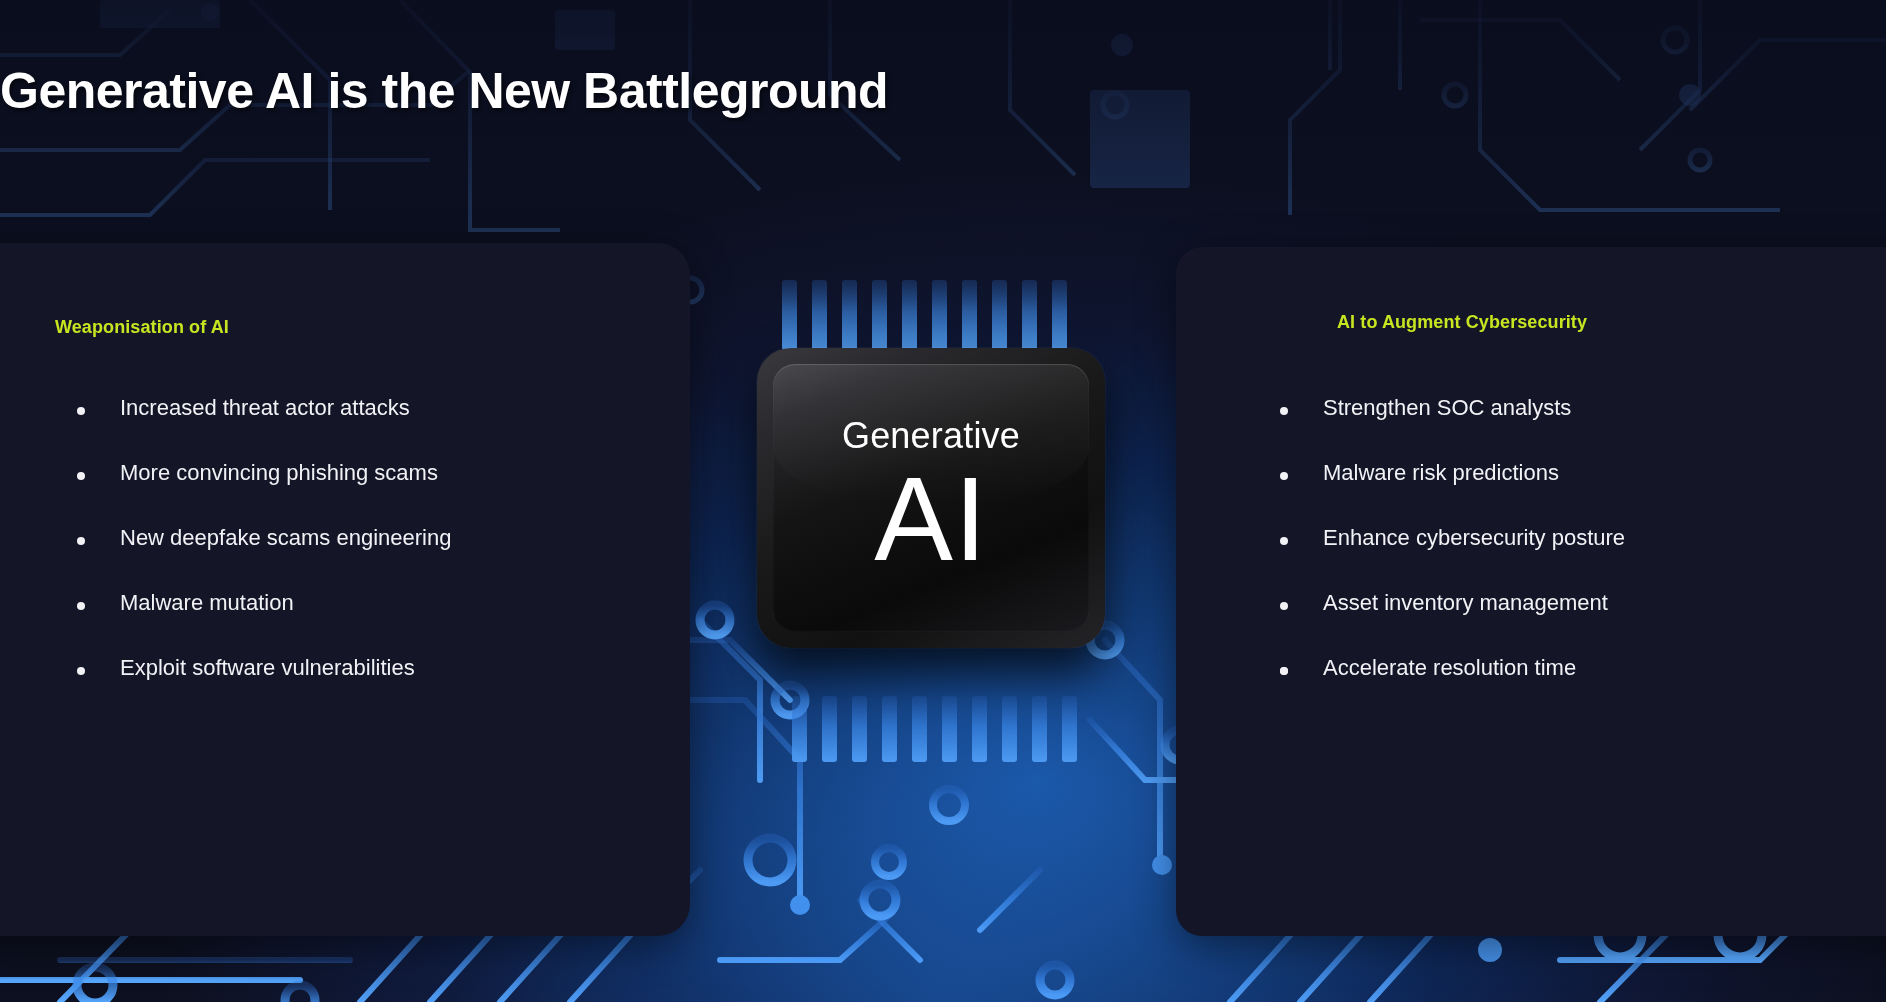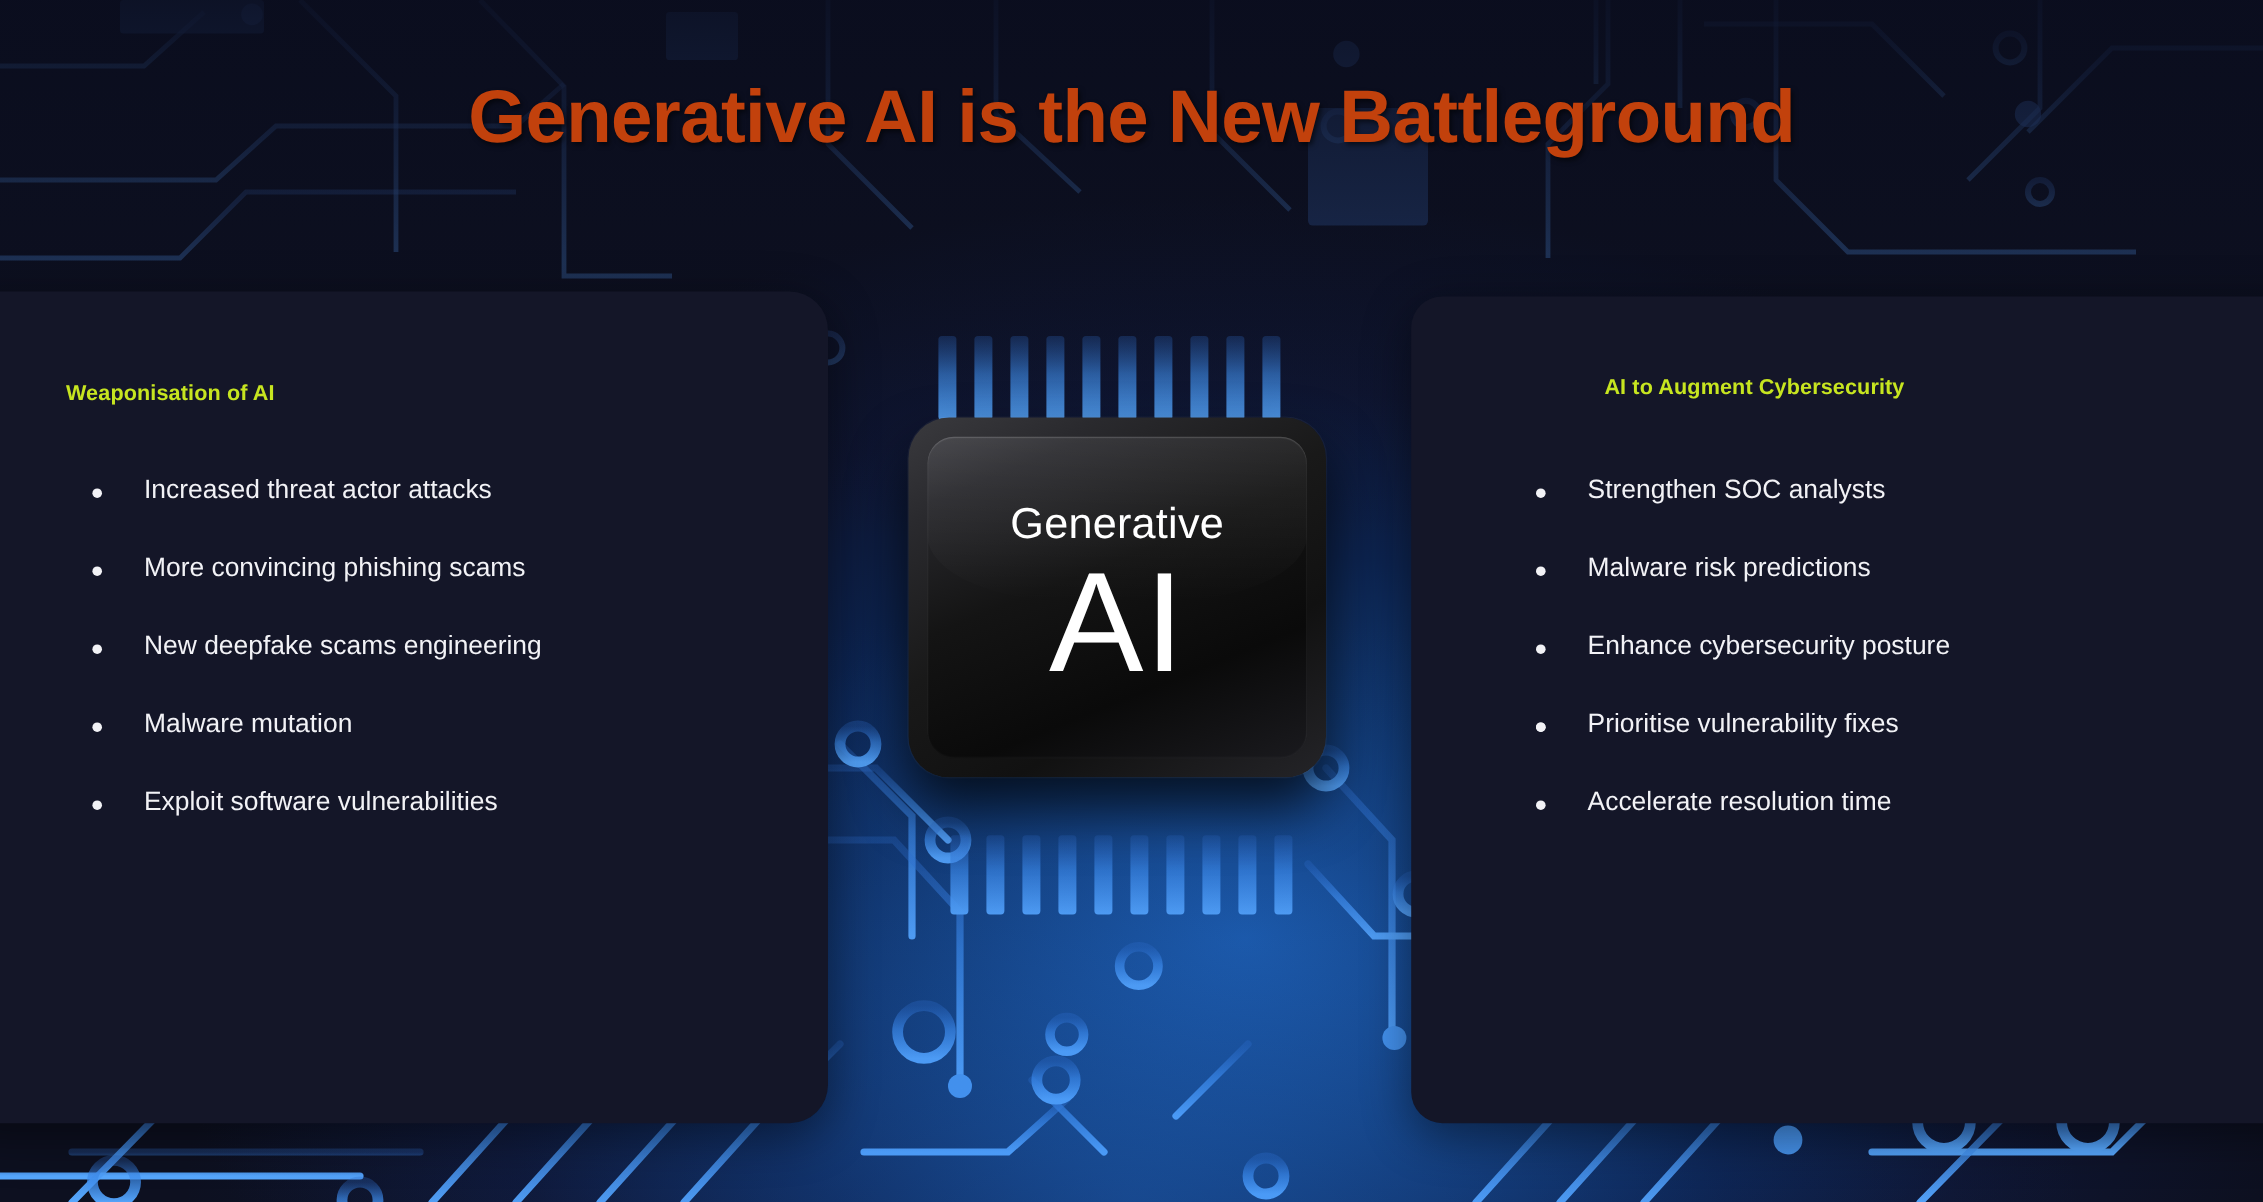--- a/index.html
+++ b/index.html
@@ -68,22 +68,21 @@
     border-radius:0 32px 32px 32px;
   }
   .panel-right{
     left:1176px; top:247px; width:750px; height:689px;
     border-radius:26px 0 0 26px;
   }
 
   
   .slide-title{
     position:absolute; left:0; right:0; top:62px;
-    text-align:center;
-    font-size:62px; font-weight:bold; color:#c2410c;
+    font-size:50px; font-weight:bold; color:#ffffff;
     letter-spacing:-.5px;
     text-shadow:2px 3px 4px rgba(0,0,0,.55);
   }
   .col-head{
     position:absolute;
     font-size:18px; font-weight:bold; color:#c7e520;
     letter-spacing:.1px;
   }
   .head-left{ left:55px; top:317px; }
   .head-right{ left:1337px; top:312px; }
@@ -307,18 +306,18 @@
     <li><span class="dot"></span><span>New deepfake scams engineering</span></li>
     <li><span class="dot"></span><span>Malware mutation</span></li>
     <li><span class="dot"></span><span>Exploit software vulnerabilities</span></li>
   </ul>
 
   <h2 class="col-head head-right">AI to Augment Cybersecurity</h2>
   <ul class="bullets bullets-right">
     <li><span class="dot"></span><span>Strengthen SOC analysts</span></li>
     <li><span class="dot"></span><span>Malware risk predictions</span></li>
     <li><span class="dot"></span><span>Enhance cybersecurity posture</span></li>
+    <li><span class="dot"></span><span>Asset inventory management</span></li>
     <li><span class="dot"></span></li>
-    <li><span class="dot"></span><span>Prioritise vulnerability fixes</span></li>
     <li><span class="dot"></span><span>Accelerate resolution time</span></li>
   </ul>
 
 </div>
 
 </body></html>

